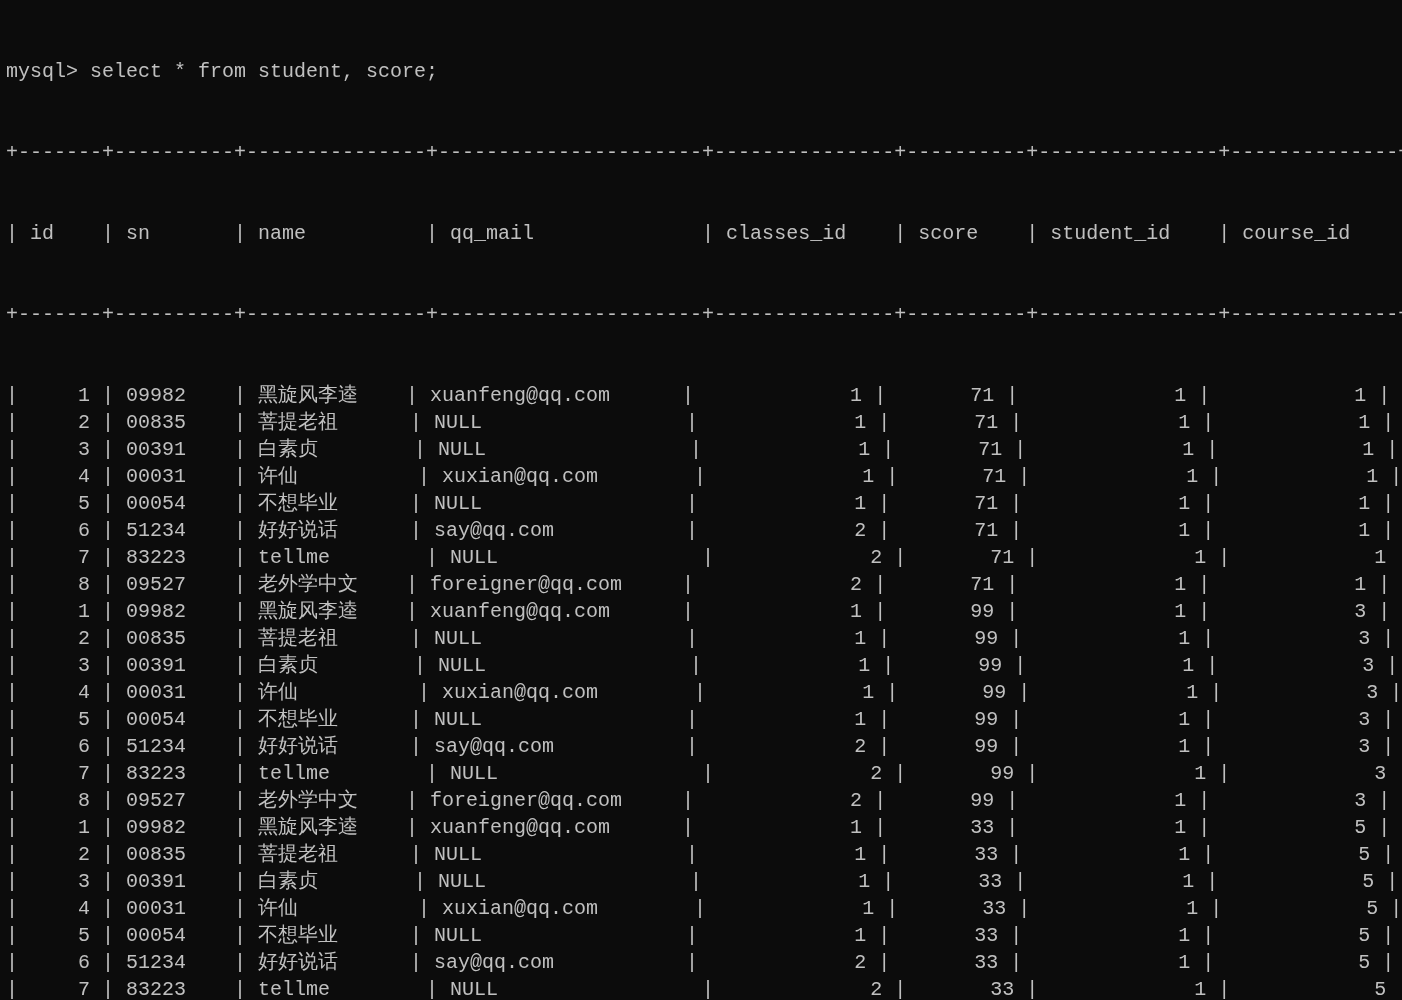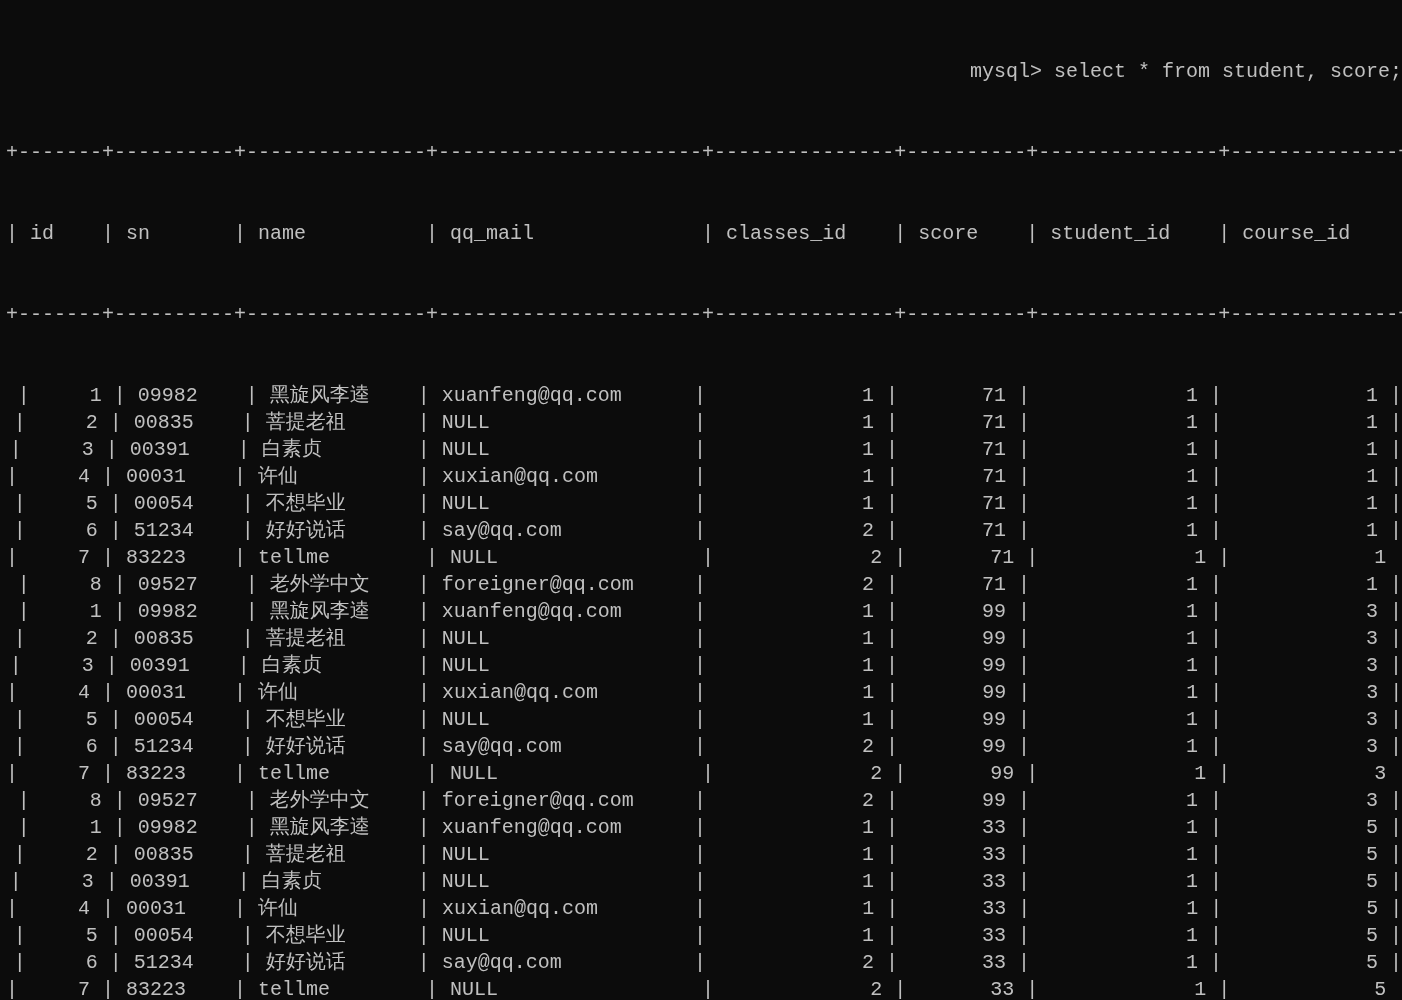--- a/index.html
+++ b/index.html
@@ -16,21 +16,20 @@
   }
   .terminal {
     padding: 4px 0 0 6px;
     white-space: pre;
   }
   .prompt {
     color: #c0c0c0;
   }
   .row {
     display: block;
-    text-align: right;
   }
 </style>
 </head>
 <body>
 
 <div class="terminal">
   <span class="row prompt">mysql&gt; select * from student, score;</span>
   <span class="row" id="border-line">+-------+----------+---------------+----------------------+---------------+----------+---------------+--------------+</span>
   <span class="row" id="header-line">| id    | sn       | name          | qq_mail              | classes_id    | score    | student_id    | course_id    |</span>
   <span class="row" id="border-line-2">+-------+----------+---------------+----------------------+---------------+----------+---------------+--------------+</span>

